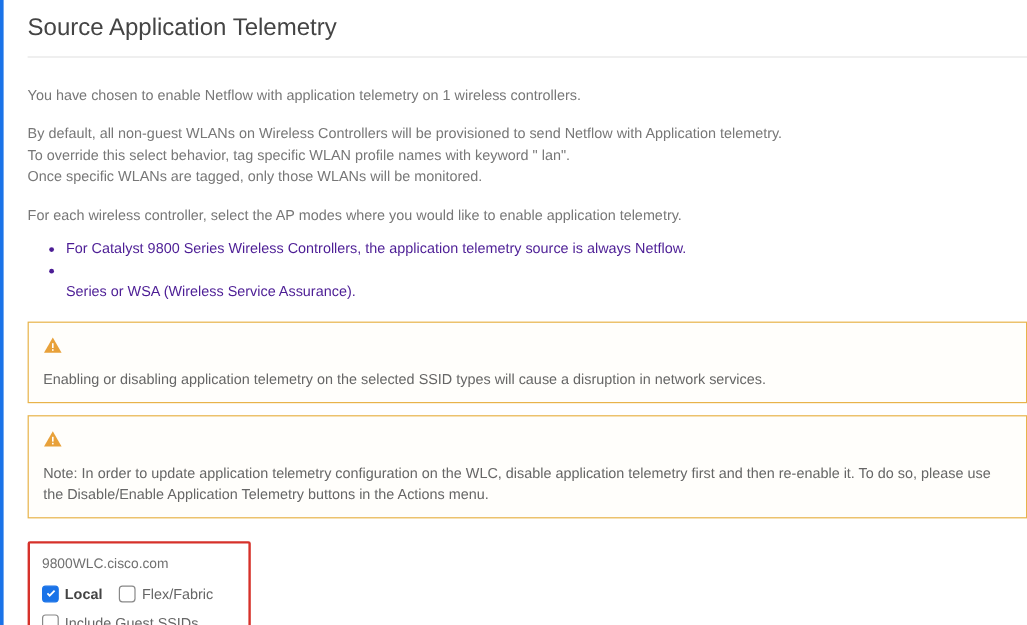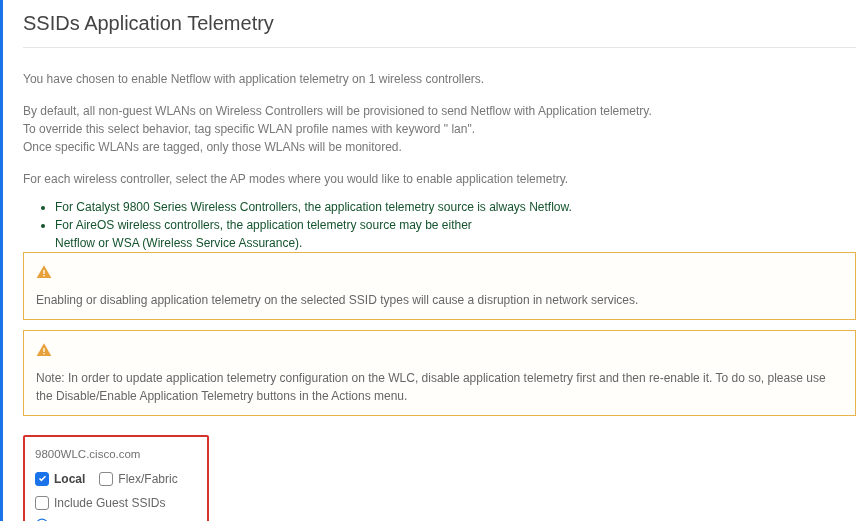--- a/index.html
+++ b/index.html
@@ -32,21 +32,22 @@
     padding-top: 22px;
     line-height: 1.5;
     color: #777;
   }
   .body-text p { margin-bottom: 14px; }
   .body-text p.tight { margin-bottom: 0; }
   ul.bullets {
     list-style: disc;
     padding-left: 32px;
     margin-top: -4px;
-    color: #14532d;
+    margin-bottom: 16px;
+    color: #4c1d95;
   }
   ul.bullets li { line-height: 1.5; }
   .alert {
     border: 1px solid #e8b34a;
     background: #fffefb;
     padding: 10px 12px;
     display: flex;
     align-items: flex-start;
     gap: 12px;
     margin-bottom: 10px;
@@ -100,36 +101,36 @@
   .telemetry-src b { color:#333; font-weight:600;}
   svg.warn-icon { width:16px; height:16px; }
   svg.check { width:9px; height:9px; }
   svg.info-icon { width:14px; height:14px; }
 </style>
 </head>
 <body>
 
 <div class="page">
   <div class="inner">
-    <h1 class="title">SSIDs Application Telemetry</h1>
+    <h1 class="title">Source Application Telemetry</h1>
 
     <div class="body-text">
       <p>You have chosen to enable Netflow with application telemetry on 1 wireless controllers.</p>
 
       <p class="tight">By default, all non-guest WLANs on Wireless Controllers will be provisioned to send Netflow with Application telemetry.</p>
       <p class="tight">To override this select behavior, tag specific WLAN profile names with keyword " lan".</p>
       <p>Once specific WLANs are tagged, only those WLANs will be monitored.</p>
 
       <p>For each wireless controller, select the AP modes where you would like to enable application telemetry.</p>
 
       <ul class="bullets">
         <li>For Catalyst 9800 Series Wireless Controllers, the application telemetry source is always Netflow.</li>
         <li>
-          <span>For AireOS wireless controllers, the application telemetry source may be either</span><br>
-          <span>Netflow or WSA (Wireless Service Assurance).</span>
+          <br>
+          <span>Series or WSA (Wireless Service Assurance).</span>
         </li>
       </ul>
 
       <div class="alert">
         <span class="icon-wrap">
           <svg class="warn-icon" viewBox="0 0 24 24">
               <path fill="#e8a13a" d="M12 2 1 21h22L12 2z"></path>
               <rect x="11" y="9" width="2" height="6" fill="#fff"></rect>
               <rect x="11" y="16.5" width="2" height="2" fill="#fff"></rect>
             </svg>

